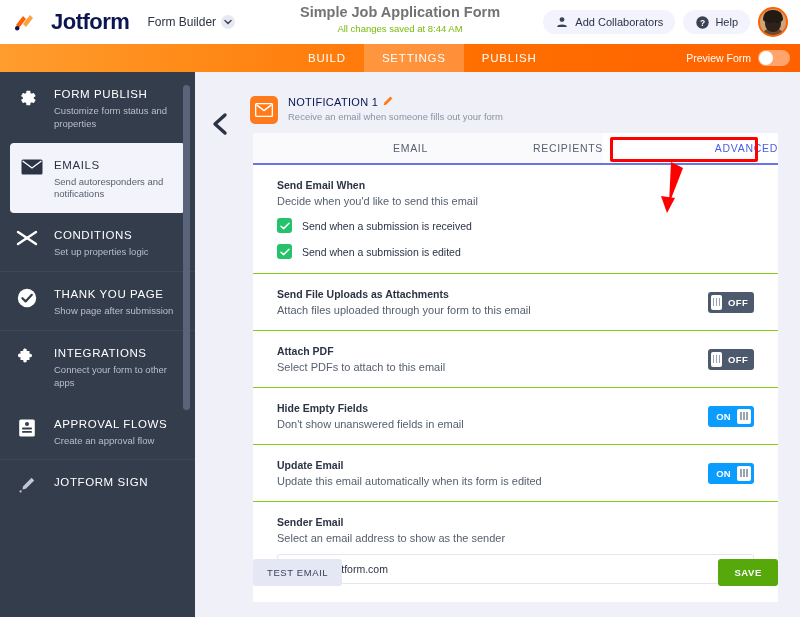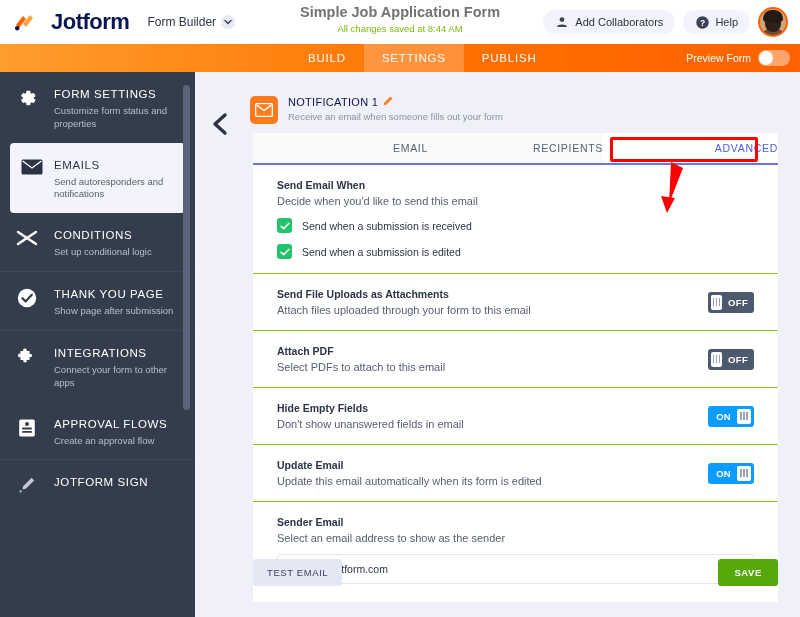--- a/index.html
+++ b/index.html
@@ -287,21 +287,21 @@
   <div class="sidebar">
 
     <div class="sb-item">
       <span class="sb-ico">
         <svg width="20" height="20" viewBox="0 0 20 20" fill="#ffffff">
           <path d="M10 6.3a3.7 3.7 0 100 7.4 3.7 3.7 0 000-7.4zm0 5.6a1.9 1.9 0 110-3.8 1.9 1.9 0 010 3.8z"></path>
           <path d="M18.2 11.6l-1.4-.8c.1-.5.1-1.1 0-1.6l1.4-.8a.6.6 0 00.2-.8l-1.4-2.4a.6.6 0 00-.8-.2l-1.4.8c-.4-.3-.9-.6-1.4-.8V3.4a.6.6 0 00-.6-.6H9.9a.6.6 0 00-.6.6v1.6c-.5.2-1 .5-1.4.8l-1.4-.8a.6.6 0 00-.8.2L4.3 7.6a.6.6 0 00.2.8l1.4.8c-.1.5-.1 1.1 0 1.6l-1.4.8a.6.6 0 00-.2.8l1.4 2.4a.6.6 0 00.8.2l1.4-.8c.4.3.9.6 1.4.8v1.6c0 .3.3.6.6.6h2.9c.3 0 .6-.3.6-.6V15c.5-.2 1-.5 1.4-.8l1.4.8c.3.2.6.1.8-.2l1.4-2.4a.6.6 0 00-.2-.8z"></path>
         </svg>
       </span>
       <span>
-        <span class="sb-name">FORM SETTINGS</span>
+        <span class="sb-name">FORM PUBLISH</span>
         <span class="sb-desc" style="display:block">Customize form status and properties</span>
       </span>
     </div>
 
     <div class="sb-item selected">
       <span class="sb-ico">
         <svg width="22" height="16" viewBox="0 0 22 16">
           <rect x="0.5" y="0.5" width="21" height="15" rx="1.5" fill="#2c3345"></rect>
           <path d="M1.6 2 L11 9 L20.4 2" stroke="#ffffff" stroke-width="1.4" fill="none"></path>
         </svg>
@@ -314,21 +314,21 @@
 
     <div class="sb-item">
       <span class="sb-ico">
         <svg width="22" height="18" viewBox="0 0 22 18" stroke="#ffffff" stroke-width="2.4" fill="none" stroke-linecap="round">
           <path d="M2 3 L20 15"></path>
           <path d="M2 15 L20 3"></path>
         </svg>
       </span>
       <span>
         <span class="sb-name">CONDITIONS</span>
-        <span class="sb-desc" style="display:block">Set up conditional logic</span>
+        <span class="sb-desc" style="display:block">Set up properties logic</span>
       </span>
     </div>
 
     <div class="sb-div"></div>
 
     <div class="sb-item">
       <span class="sb-ico">
         <svg width="20" height="20" viewBox="0 0 20 20">
           <circle cx="10" cy="10" r="9.2" fill="#ffffff"></circle>
           <path d="M5.4 10.2 L8.6 13.4 L14.8 6.8" stroke="#343d4b" stroke-width="2.2" fill="none" stroke-linecap="round" stroke-linejoin="round"></path>

